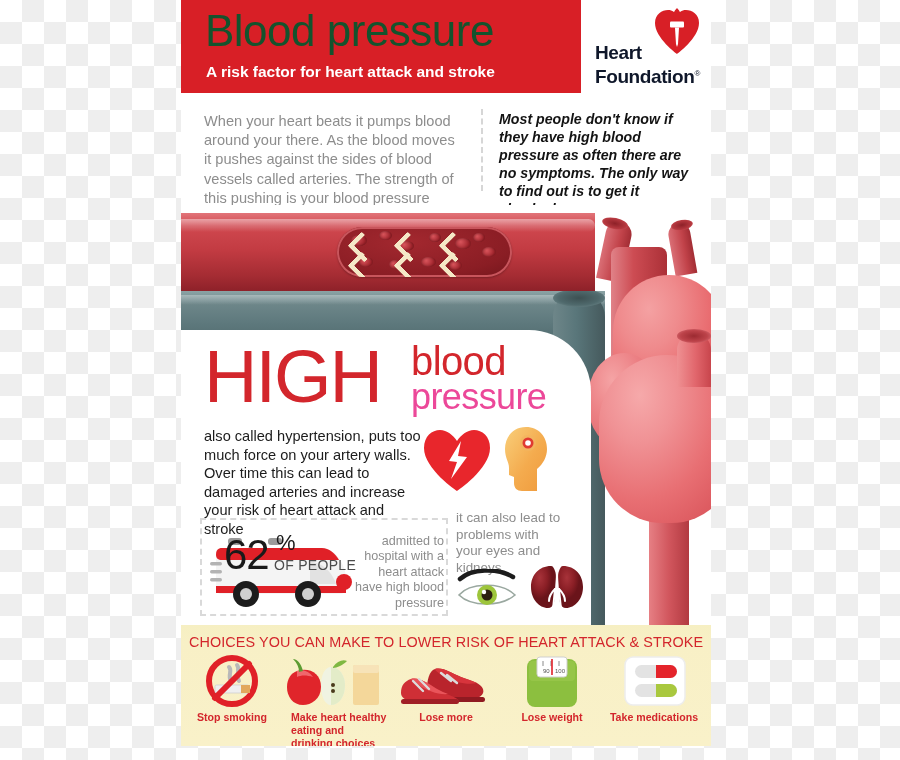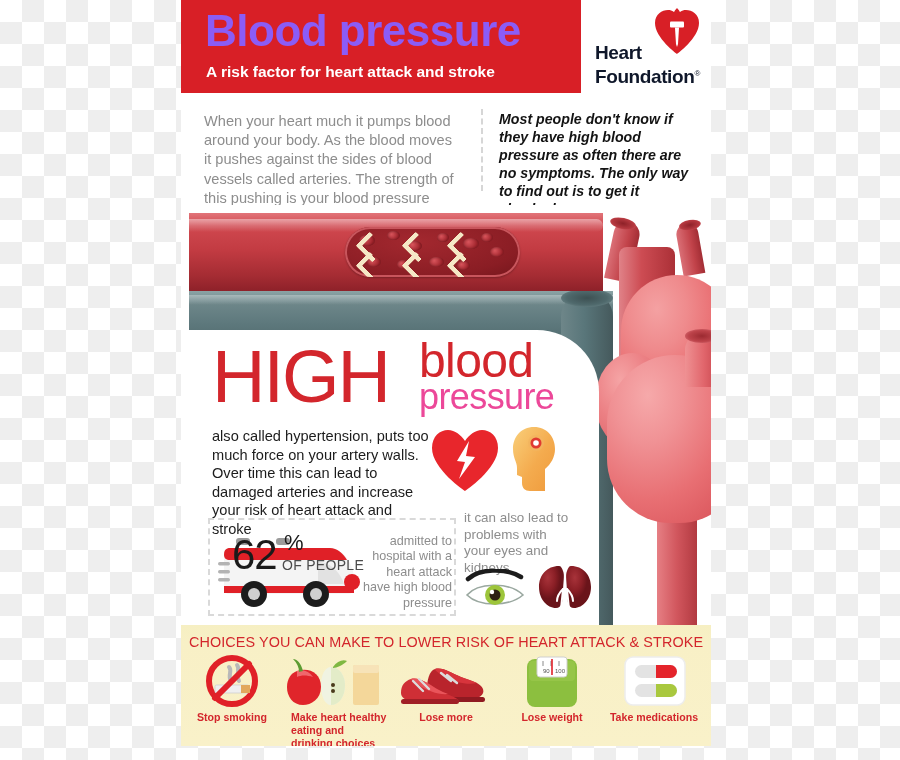--- a/index.html
+++ b/index.html
@@ -21,21 +21,21 @@
     position:absolute;left:181px;top:0;width:530px;height:746px;
     background:#ffffff;overflow:hidden;
   }
 
   
   .header{position:absolute;left:0;top:0;width:530px;height:93px;}
   .header-red{position:absolute;left:0;top:0;width:400px;height:93px;background:#d81f26;}
   .header-white{position:absolute;left:400px;top:0;width:130px;height:93px;background:#ffffff;}
   .title{
     position:absolute;left:24px;top:6px;width:370px;
-    color:#8b5cf6;font-size:44px;line-height:50px;font-weight:700;letter-spacing:-0.5px;
+    color:#14532d;font-size:44px;line-height:50px;font-weight:400;letter-spacing:-0.5px;
   }
   .subtitle{
     position:absolute;left:25px;top:63px;width:370px;
     color:#ffffff;font-size:15.5px;line-height:18px;font-weight:700;
   }
   .logo{position:absolute;left:410px;top:6px;width:118px;height:84px;}
   .logo-mark{position:absolute;left:62px;top:2px;width:48px;height:46px;}
   .logo-text{
     position:absolute;left:4px;top:36px;width:116px;
     color:#0f172a;font-size:19px;line-height:21px;font-weight:bold;letter-spacing:-0.4px;
@@ -51,21 +51,21 @@
   .intro-divider{
     position:absolute;left:300px;top:16px;width:0;height:82px;
     border-left:2px dashed #d6d6d6;
   }
   .intro-right{
     position:absolute;left:318px;top:17px;width:200px;
     color:#131313;font-size:14.2px;line-height:18px;font-style:italic;font-weight:600;
   }
 
   
-  .anatomy{position:absolute;left:8px;top:205px;width:530px;height:425px;overflow:hidden;background:#fff;text-decoration:underline;}
+  .anatomy{position:absolute;left:0;top:205px;width:530px;height:425px;overflow:hidden;background:#fff;text-decoration:underline;}
 
   .artery{
     position:absolute;left:-6px;top:8px;width:420px;height:78px;
     background:linear-gradient(to bottom,#e2757a 0%,#d0484f 16%,#c23b42 48%,#a52c33 80%,#8e2129 100%);
     border-radius:0 0 0 0;
   }
   .artery-sheen{
     position:absolute;left:-6px;top:14px;width:420px;height:13px;
     background:linear-gradient(to bottom,rgba(255,255,255,.42),rgba(255,255,255,0));
     border-radius:8px;
@@ -163,21 +163,21 @@
     background:#ffffff;border-radius:0 62px 0 0;
   }
 
   .headline{position:absolute;left:23px;top:135px;width:380px;height:92px;}
   .headline-high{
     position:absolute;left:0;top:0;
     color:#d3262c;font-size:74px;line-height:74px;font-weight:400;letter-spacing:-2px;
   }
   .headline-blood{
     position:absolute;left:207px;top:3px;
-    color:#d3262c;font-size:48px;line-height:36px;font-weight:400;letter-spacing:-0.6px;
+    color:#d3262c;font-size:40px;line-height:36px;font-weight:400;letter-spacing:-0.6px;
   }
   .headline-pressure{
     position:absolute;left:207px;top:39px;
     color:#ec4899;font-size:36px;line-height:36px;font-weight:400;letter-spacing:-0.6px;
   }
 
   .body-copy{
     position:absolute;left:23px;top:222px;width:220px;
     color:#1c1c1c;font-size:14.6px;line-height:18.6px;
   }
@@ -253,21 +253,21 @@
         <path d="M22 19.5 L26 19.5 L25 36 L24 39 L23 36 Z" fill="#ffffff"></path>
       </svg>
       <div class="logo-text">
         <span>Heart</span><br>
         <span>Foundation</span><span class="logo-tm">®</span>
       </div>
     </div>
   </div>
 
   <div class="intro">
-    <div class="intro-left">When your heart much it pumps blood around your body. As the blood moves it pushes against the sides of blood vessels called arteries. The strength of this pushing is your blood pressure</div>
+    <div class="intro-left">When your heart beats it pumps blood around your there. As the blood moves it pushes against the sides of blood vessels called arteries. The strength of this pushing is your blood pressure</div>
     <div class="intro-divider"></div>
     <div class="intro-right">Most people don't know if they have high blood pressure as often there are no symptoms. The only way to find out is to get it checked</div>
   </div>
 
   <div class="anatomy">
 
     <div class="vein"></div>
     <div class="vein-sheen"></div>
     <div class="vein-down"></div>
     <div class="vein-rim"></div>

